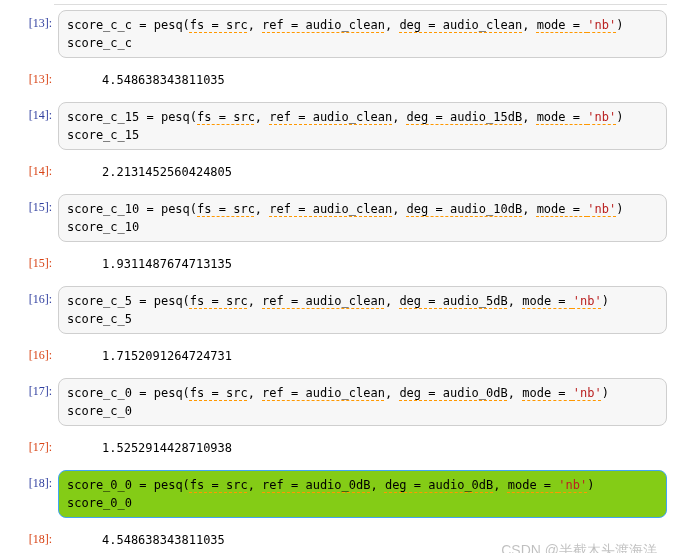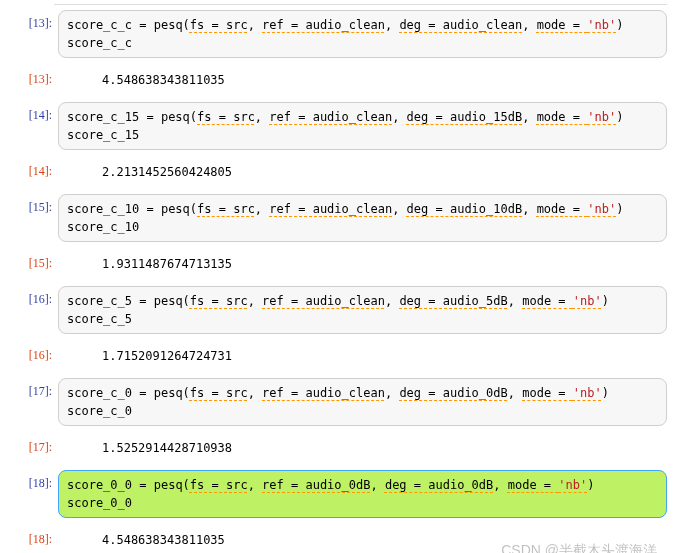--- a/index.html
+++ b/index.html
@@ -19,21 +19,21 @@
   .code-box {
     flex: 1;
     border: 1px solid #cfcfcf;
     background: #f7f7f7;
     padding: 5px 8px;
     border-radius: 8px;
     line-height: 1.5;
     white-space: pre;
     overflow: hidden;
   }
-  .code-box.selected { border: 1px solid #42A5F5; background: #bef264; }
+  .code-box.selected { border: 1px solid #42A5F5; background: #84cc16; }
   .out-box { flex: 1; padding: 5px 8px; line-height: 1.5; white-space: pre; margin-left: 36px; }
   .tok-call { color: #000; }
   .tok-kw   { text-decoration: dashed underline #ff9800; text-underline-offset: 3px; }
   .tok-str  { color: #BA2121; text-decoration: dashed underline #ff9800; text-underline-offset: 3px; }
   .top-sep { border-top: 1px solid #ddd; height: 1px; margin: 0 0 4px 46px; }
   .watermark {
     position: absolute;
     right: 18px;
     bottom: 6px;
     color: rgba(0,0,0,.25);

